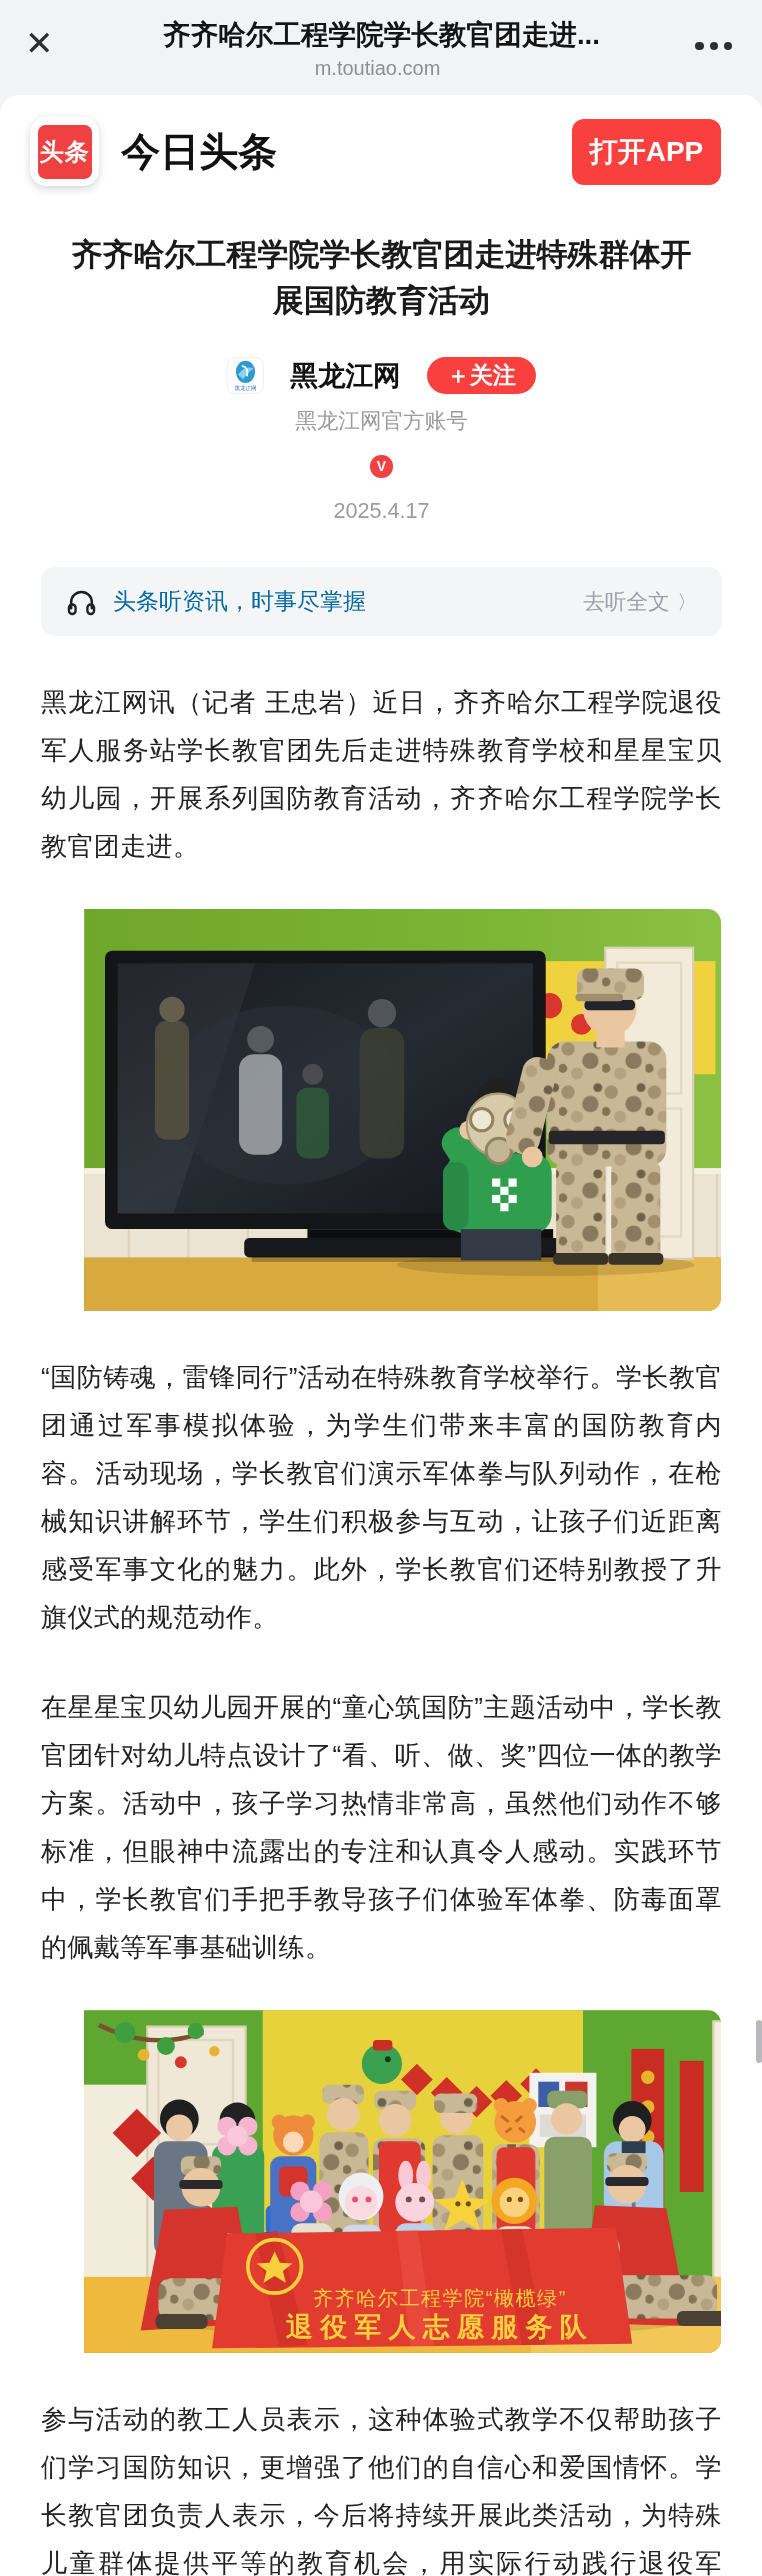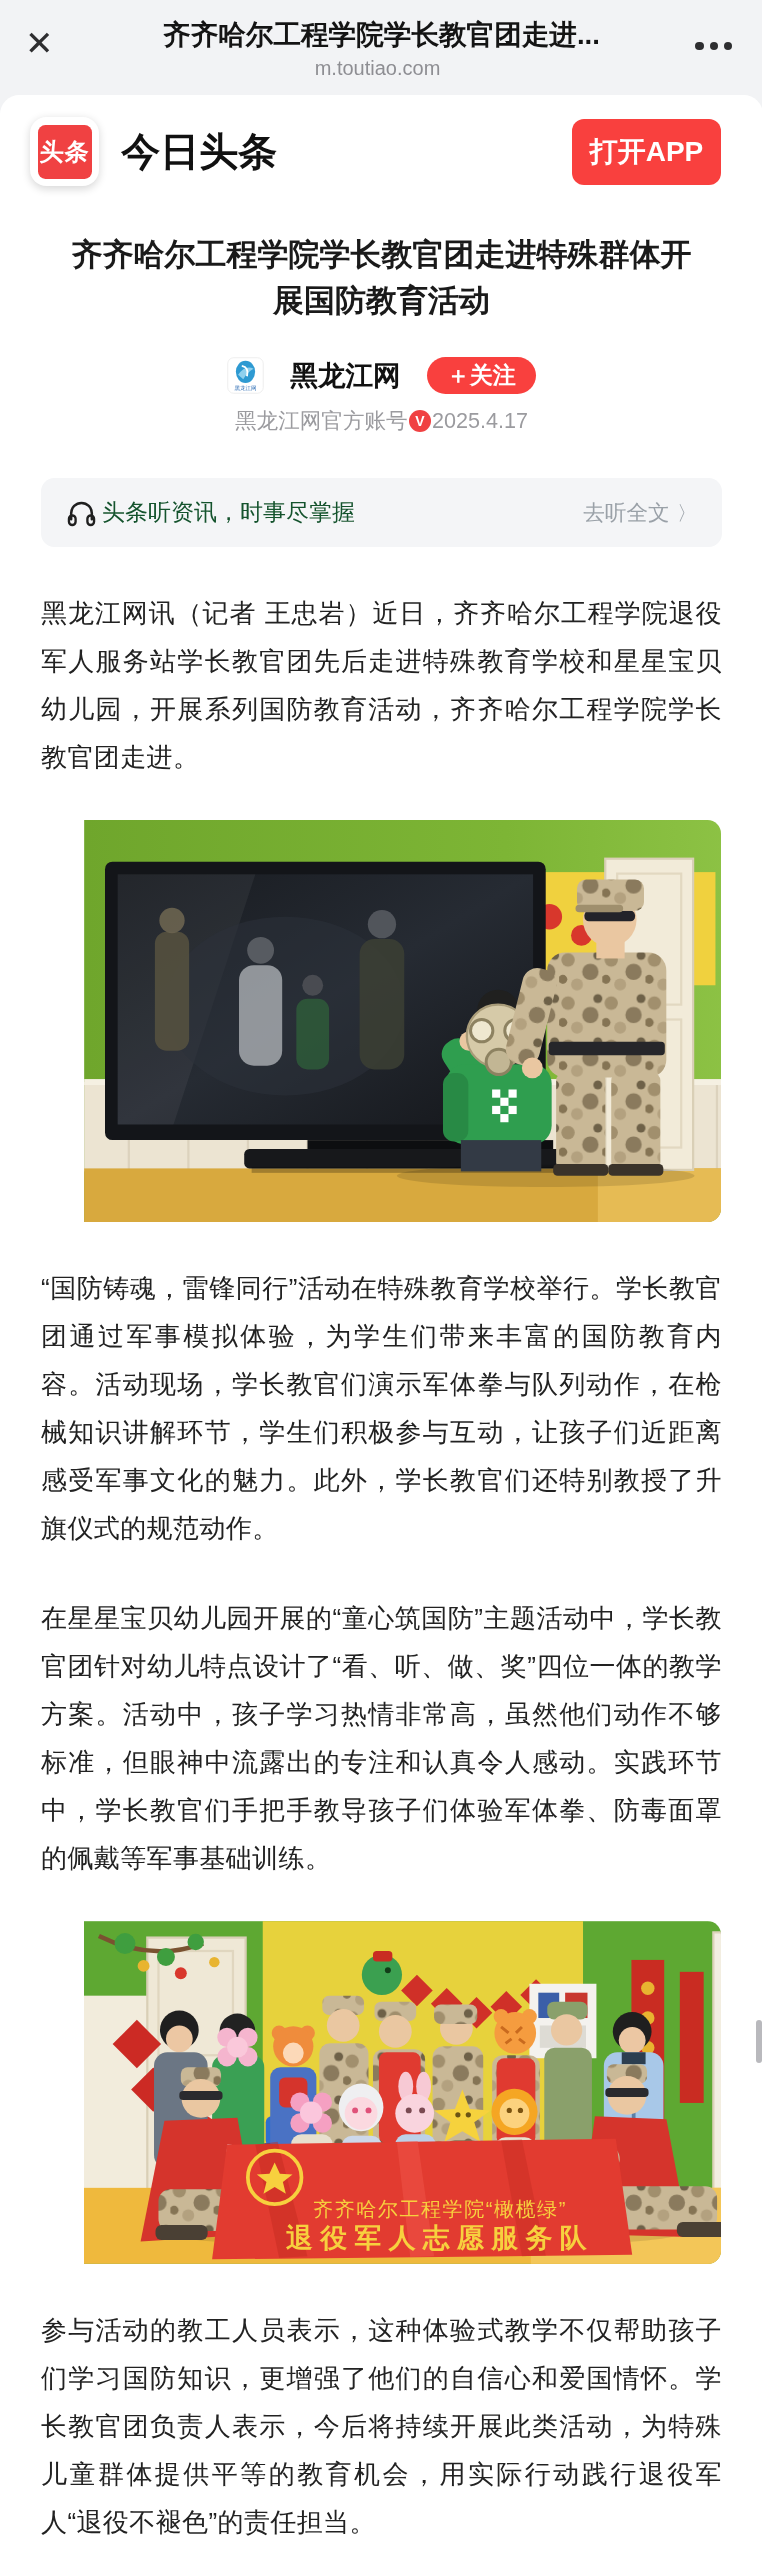--- a/index.html
+++ b/index.html
@@ -25,26 +25,26 @@
   .logo-red span { color:#fff; font-size:24px; font-weight:700; letter-spacing:0.7px; transform:skewX(-5deg); }
   .app-name { margin-left:22.3px; font-size:39px; font-weight:700; color:#111; }
   .open-app { margin-left:auto; width:149px; height:66px; background:#f9403e; border:none; border-radius:12px; color:#fff; font-size:28px; font-weight:700; cursor:pointer; }
 
   
   .article-title { margin:46px 66px 0; text-align:center; font-size:31px; line-height:46px; font-weight:700; color:#1a1a1a; }
   .author-row { margin-top:33px; display:flex; align-items:center; justify-content:center; gap:26px; }
   .avatar { width:37px; height:37px; flex:0 0 auto; cursor:pointer; }
   .author-name { font-size:27.6px; font-weight:700; color:#111; cursor:pointer; }
   .follow-btn { width:109px; height:37px; border-radius:24px; background:#f9403e; border:none; color:#fff; font-size:23px; font-weight:700; cursor:pointer; }
-  .meta-row { margin-top:12px; display:flex; align-items:center; justify-content:center; gap:1px; font-size:21.6px; color:#9b9b9f; }
+  .meta-row { margin-top:12px; display:flex; align-items:center; justify-content:center; gap:20px; font-size:21.6px; color:#9b9b9f;flex-direction:column; }
   .v-badge { width:22.3px; height:22.3px; border-radius:50%; background:#f04142; color:#fff; font-size:14px; font-weight:700; display:flex; align-items:center; justify-content:center; }
 
   
   .audio-bar { margin:43px 41px 0; height:69px; background:#f4f5f7; border-radius:13.4px; display:flex; align-items:center; padding:0 25px; cursor:pointer; }
-  .audio-left { display:flex; align-items:center; gap:5px; font-size:23px; color:#14532d; }
+  .audio-left { display:flex; align-items:center; gap:16px; font-size:23px; color:#0369a1; }
   .audio-right { margin-left:auto; display:flex; align-items:flex-end; gap:7.4px; font-size:21.6px; color:#9aa1a8; }
   .audio-right .chev { font-size:20px; }
 
   
   .para { margin:42px 41px 0; font-size:26px; line-height:48px; color:#222; text-align:justify; letter-spacing:0.4px; }
 
   
   .photo { margin:39px 41px 0; width:680px; border-radius:13.4px; overflow:hidden; display:block; line-height:0; cursor:pointer;padding-left:43px; }
   .photo svg { display:block; }
 

